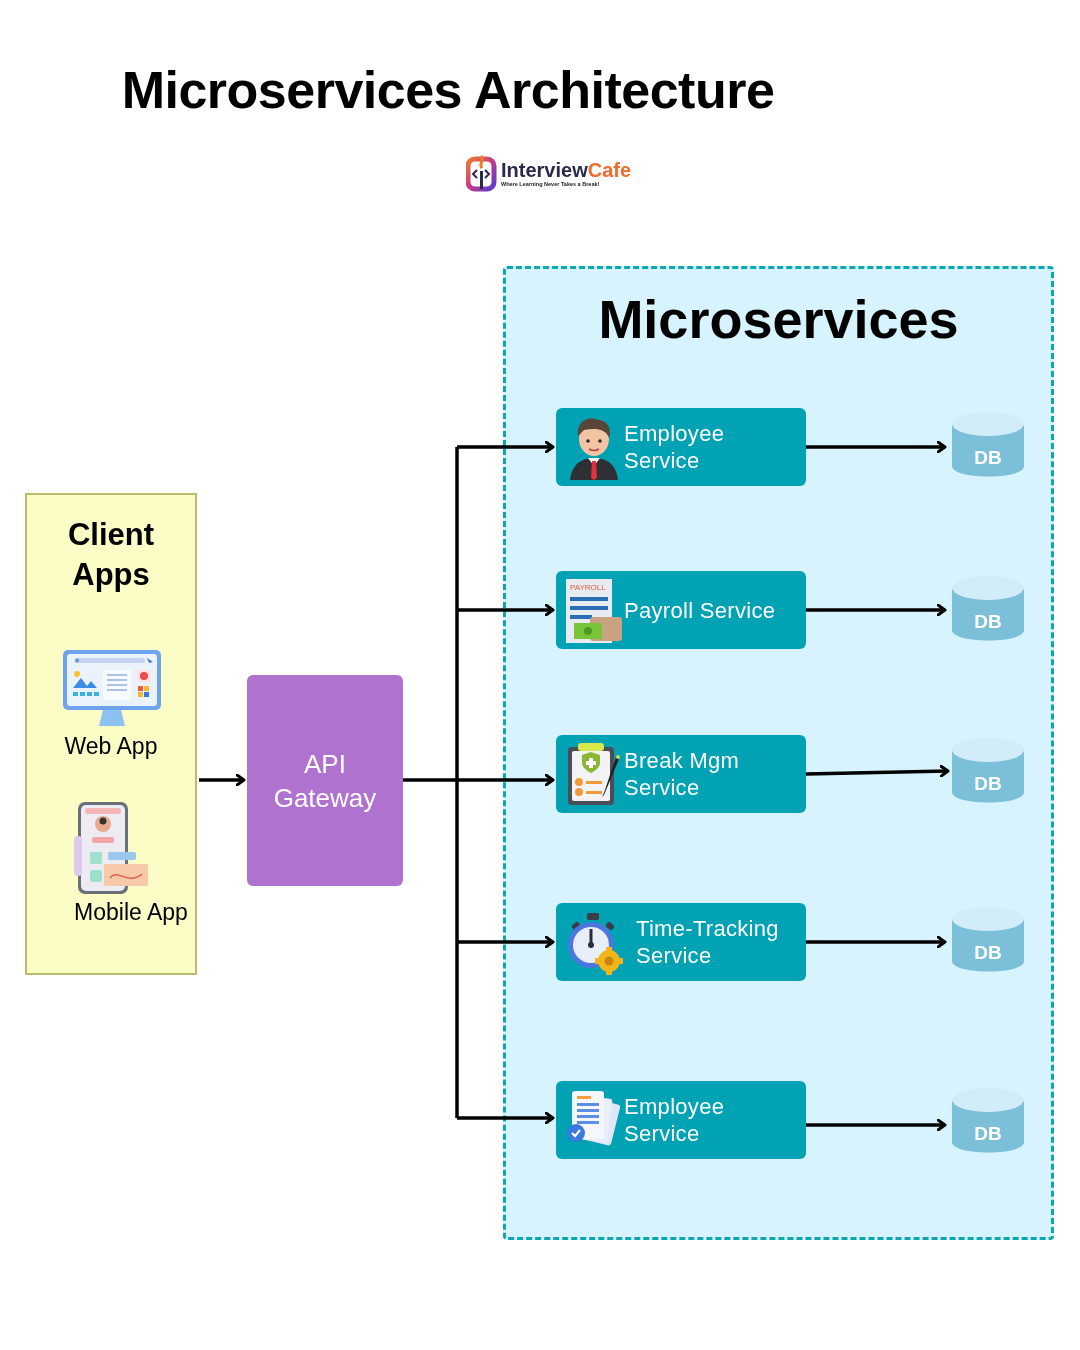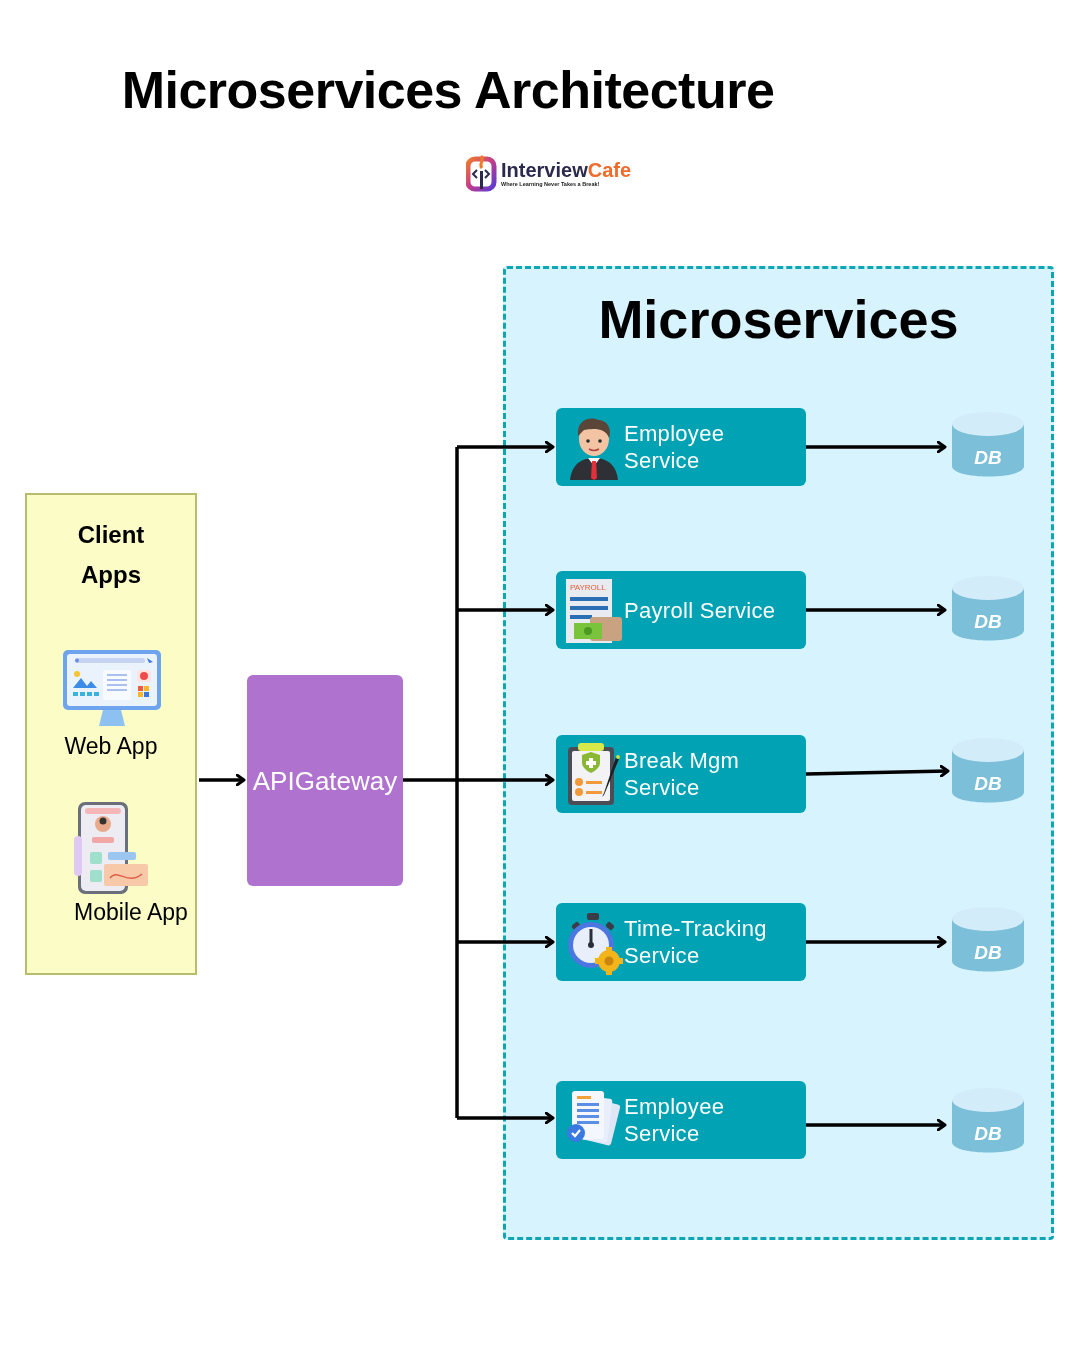--- a/index.html
+++ b/index.html
@@ -19,49 +19,49 @@
     .logo-name .a { color: #2b2a4c; }
     .logo-name .b { color: #f06a2a; }
     .logo-tag { font-size: 5.5px; font-weight: bold; color: #222; margin-top: 1px; }
 
     .client-box {
       left: 25px; top: 493px; width: 172px; height: 482px;
       background: #fbfcc6; border: 2px solid #b6bd6c; box-sizing: border-box;
     }
     .client-title {
       left: 25px; width: 172px; top: 515px; text-align: center;
-      font-size: 24px; font-weight: bold; line-height: 40px; color: #000;
+      font-size: 31px; font-weight: bold; line-height: 40px; color: #000;
     }
     .client-label { left: 25px; width: 172px; text-align: center; font-size: 23px; color: #000; }
 
     .gateway {
       left: 247px; top: 675px; width: 156px; height: 211px; border-radius: 6px;
       background: #b072cf; display: flex; align-items: center; justify-content: center;
-      flex-direction: row; color: #fff; font-size: 26px; line-height: 34px; text-align: center;
+      flex-direction: column; color: #fff; font-size: 26px; line-height: 34px; text-align: center;
     }
 
     .ms-box {
       left: 503px; top: 266px; width: 551px; height: 974px; box-sizing: border-box;
       background: #d6f3fe; border: 3px dashed #0ea5b5; border-radius: 4px;
     }
     .ms-title {
       left: 503px; width: 551px; top: 288px; text-align: center;
       font-size: 54px; font-weight: bold; color: #000;
     }
 
     .service {
       left: 556px; width: 250px; height: 78px; border-radius: 6px; background: #01a2b3;
       display: flex; align-items: center; box-sizing: border-box; padding-left: 8px;
     }
     .service .icon { width: 60px; height: 66px; flex: none; position: relative; }
     .service .label {
       color: #fff; font-size: 22px; line-height: 27px; margin-left: 0; letter-spacing: 0.3px;
     }
 
-    .db { left: 950px; width: 76px; height: 70px; font-style: italic; }
+    .db { left: 950px; width: 76px; height: 70px; }
     .db svg { display: block; }
 
     svg.wires { position: absolute; left: 0; top: 0; }
   </style>
 </head>
 <body>
 
 <div class="abs page-title">Microservices Architecture</div>
 
 <div class="abs logo">
@@ -225,21 +225,21 @@
       <path d="M52 16 L40 52 L38 56 L40 54 L55 18 Z" fill="#1e1f24"></path>
       <circle cx="54" cy="16" r="2" fill="#c8e040"></circle>
     </svg>
   </div>
   <div class="label">
     <div>Break Mgm</div>
     <div>Service</div>
   </div>
 </div>
 
-<div class="abs service" style="top:903px;">
+<div class="abs service" style="top:903px;gap:12px;">
   <div class="icon">
     <svg width="60" height="66" viewBox="0 0 60 66">
       <rect x="23" y="4" width="12" height="7" rx="2" fill="#3a3d48"></rect>
       <rect x="8" y="14" width="8" height="6" rx="2" fill="#3a3d48" transform="rotate(-40 12 17)"></rect>
       <rect x="42" y="14" width="8" height="6" rx="2" fill="#3a3d48" transform="rotate(40 46 17)"></rect>
       <circle cx="27" cy="36" r="23" fill="#4d77e0"></circle>
       <circle cx="27" cy="36" r="18" fill="#e9eefb"></circle>
       <rect x="25.5" y="20" width="3" height="16" fill="#2a2e3a"></rect>
       <circle cx="27" cy="36" r="3" fill="#2a2e3a"></circle>
       <g transform="translate(45 52)">

